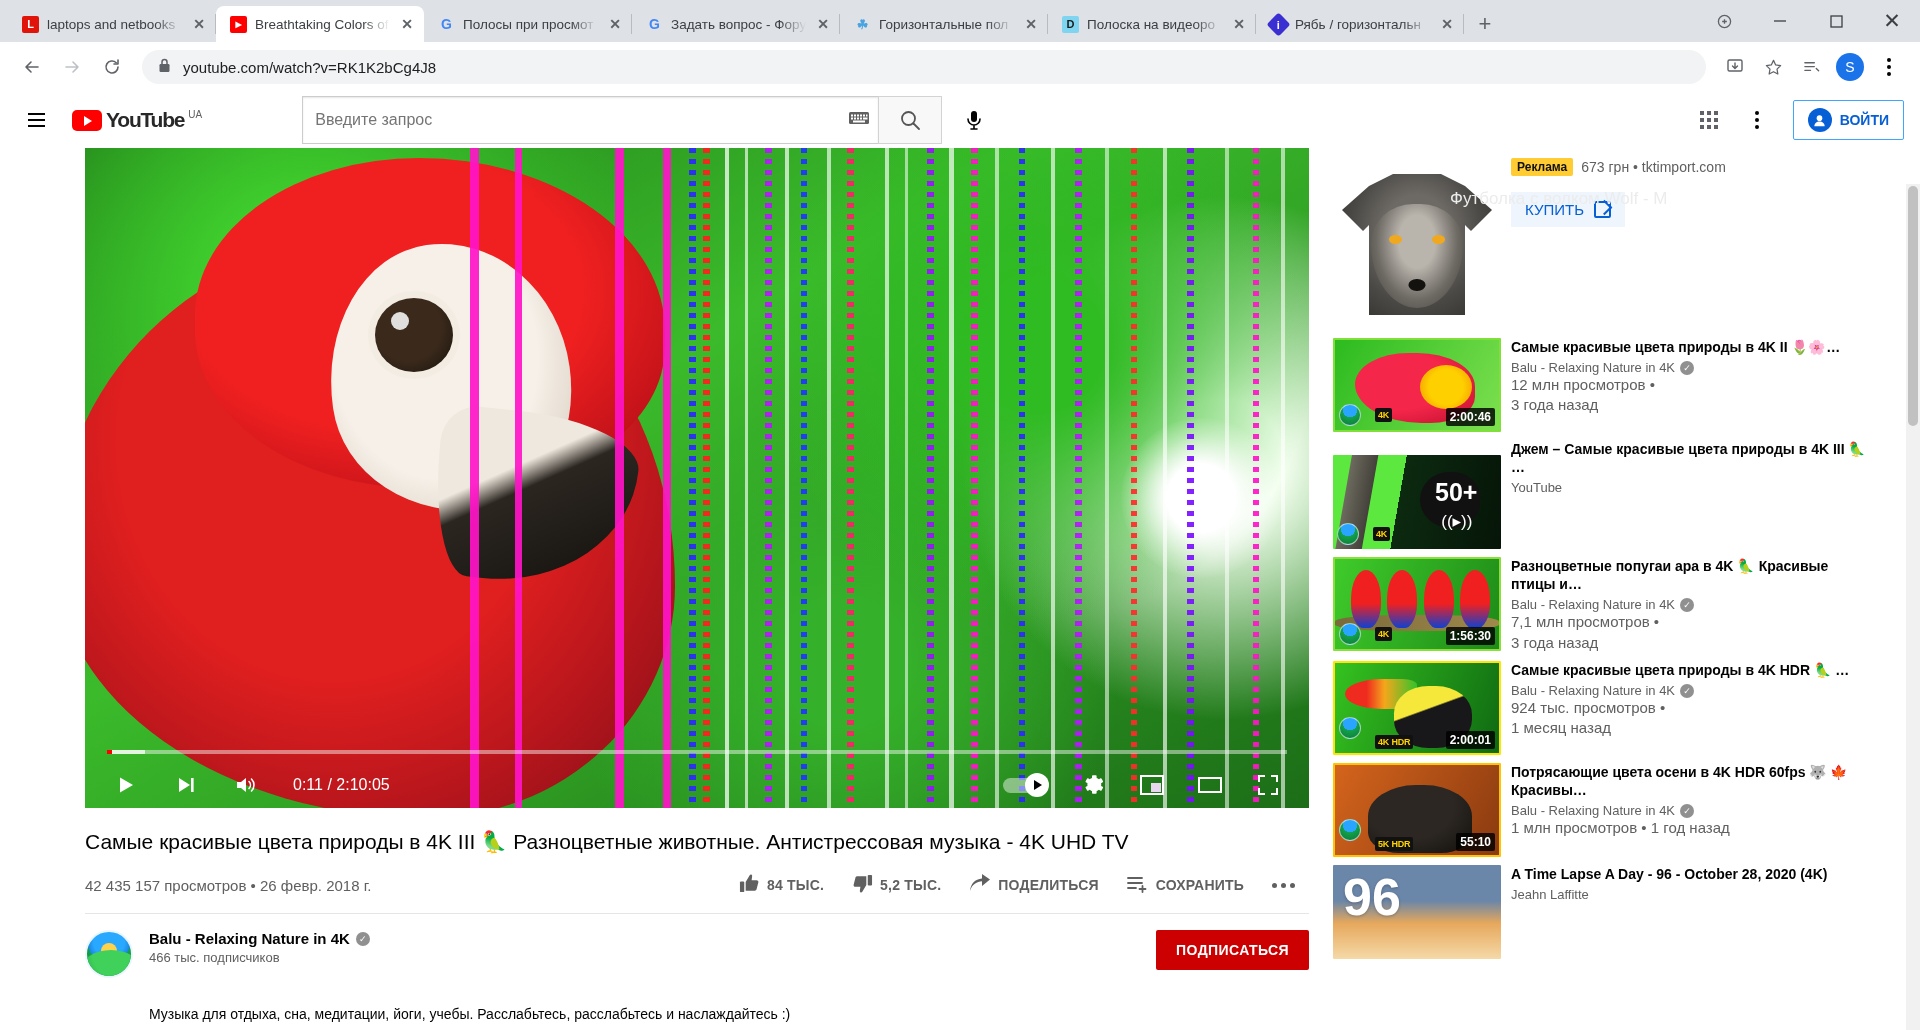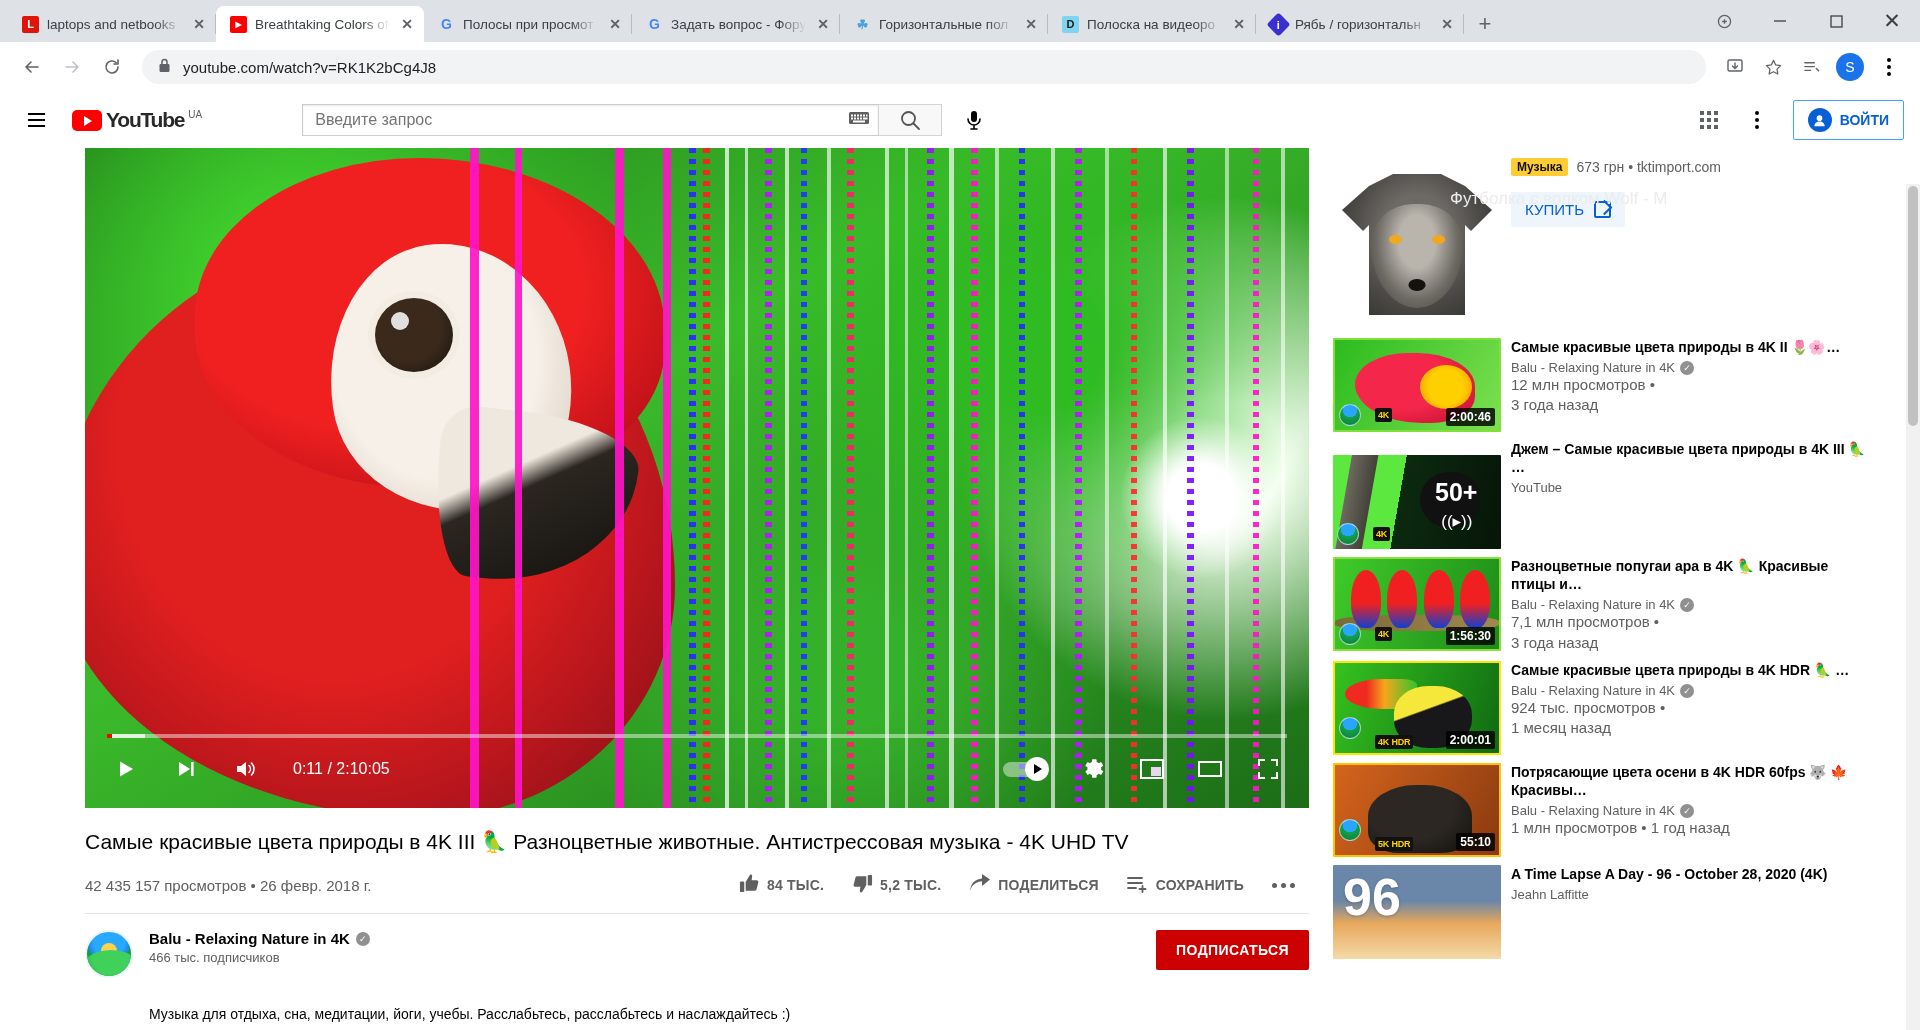--- a/index.html
+++ b/index.html
@@ -110,21 +110,21 @@
     margin-top: 2px;
   }
   .yt-logo-mark::after {
     content: ""; border-left: 8px solid #fff;
     border-top: 5px solid transparent; border-bottom: 5px solid transparent;
     margin-left: 2px;
   }
   .yt-logo-text { font-size: 21px; font-weight: bold; letter-spacing: -1.2px; color: #282828; }
   .yt-logo-cc { font-size: 10px; color: #606060; margin-top: 1px; }
   .yt-search-wrap {
-    flex: 0 1 640px; margin-left: 100px; display: flex; height: 32px;
+    flex: 0 1 640px; margin-left: 100px; display: flex; height: 48px;
   }
   .yt-search-box {
     flex: 1; border: 1px solid #ccc; border-right: none;
     display: flex; align-items: center; padding: 0 8px 0 12px;
     box-shadow: inset 0 1px 2px rgba(0,0,0,.1); background: #fff;
   }
   .yt-search-input {
     flex: 1; font-size: 16px; color: #888;
     font-family: "Liberation Sans", sans-serif;
     border: none; outline: none; background: transparent;
@@ -219,21 +219,21 @@
   .glitch-bars { position: absolute; inset: 0; pointer-events: none; }
   .gb {
     position: absolute; top: 0; bottom: 0; width: 6px; opacity: .92;
   }
   .gb.dot {
     background-image: repeating-linear-gradient(to bottom,
       currentColor 0 5px, transparent 5px 11px);
   }
 
   .player-controls {
-    position: absolute; left: 0; right: 0; bottom: 0; height: 74px; z-index: 4;
+    position: absolute; left: 0; right: 0; bottom: 0; height: 58px; z-index: 4;
   }
   .progress-row { position: absolute; left: 22px; right: 22px; top: 0; height: 4px; }
   .progress-bg { position: absolute; inset: 0; background: rgba(255,255,255,.45); }
   .progress-buf { position: absolute; left: 0; top: 0; bottom: 0; width: 3.2%; background: rgba(255,255,255,.75); }
   .progress-played { position: absolute; left: 0; top: 0; bottom: 0; width: 0.45%; background: #ff0000; }
   .ctrl-row {
     position: absolute; left: 0; right: 0; top: 12px; height: 46px;
     display: flex; align-items: center; padding: 0 22px; gap: 22px;
   }
   .ctrl-btn {
@@ -843,21 +843,21 @@
           <div class="tshirt">
             <div class="wolf-face">
               <span class="wolf-eye l"></span>
                 <span class="wolf-eye r"></span>
               <span class="wolf-nose"></span>
             </div>
           </div>
         </div>
         <div class="ad-info">
           <div class="ad-line1">
-            <span class="ad-badge">Музыка</span>
+            <span class="ad-badge">Реклама</span>
             <span>673 грн • tktimport.com</span>
           </div>
           <div class="ad-cta">
             <span>КУПИТЬ</span>
             <span class="ext-ico"></span>
           </div>
         </div>
       </div>
 
       <div class="rec-item">

